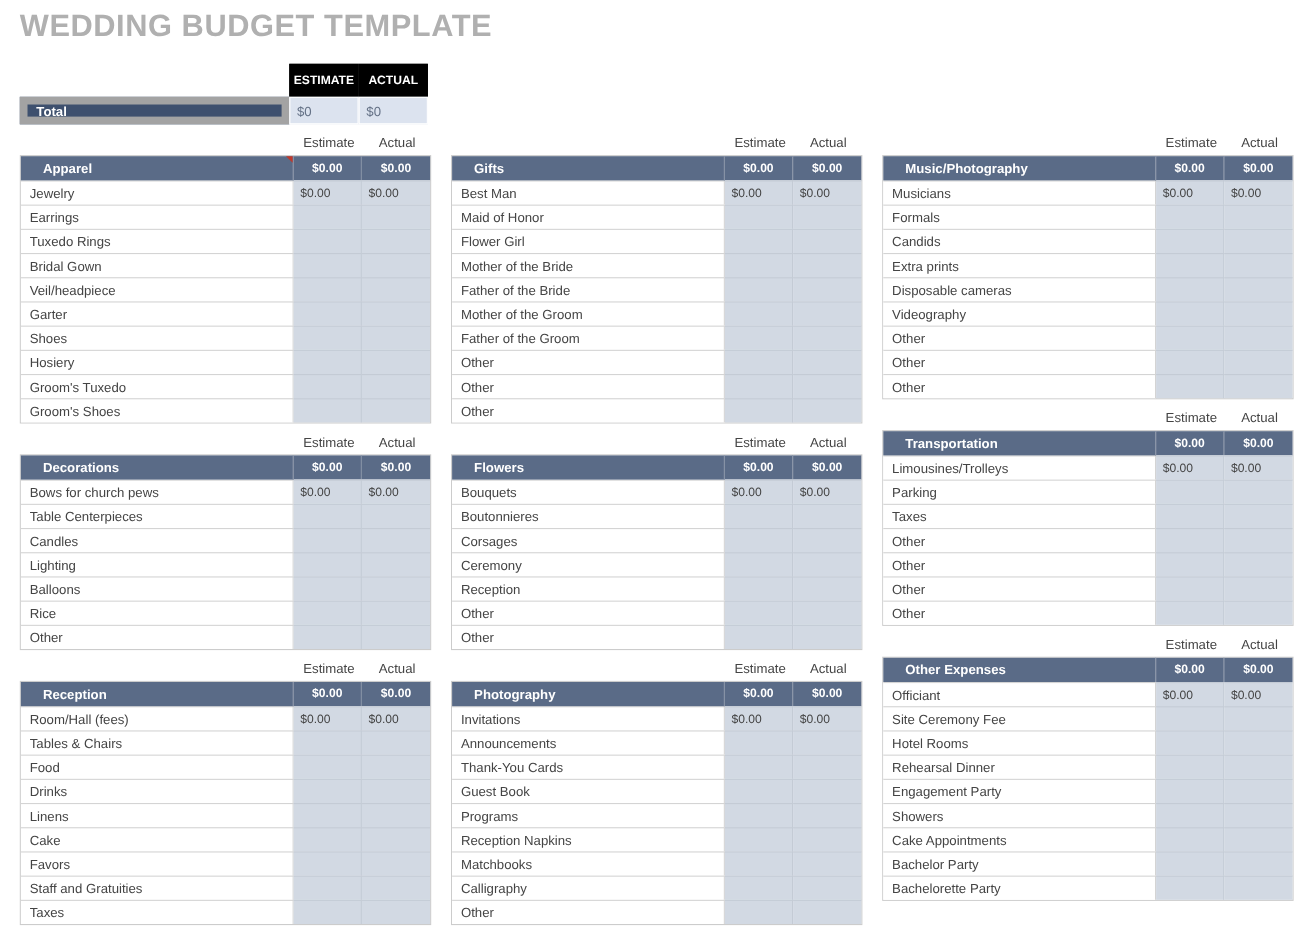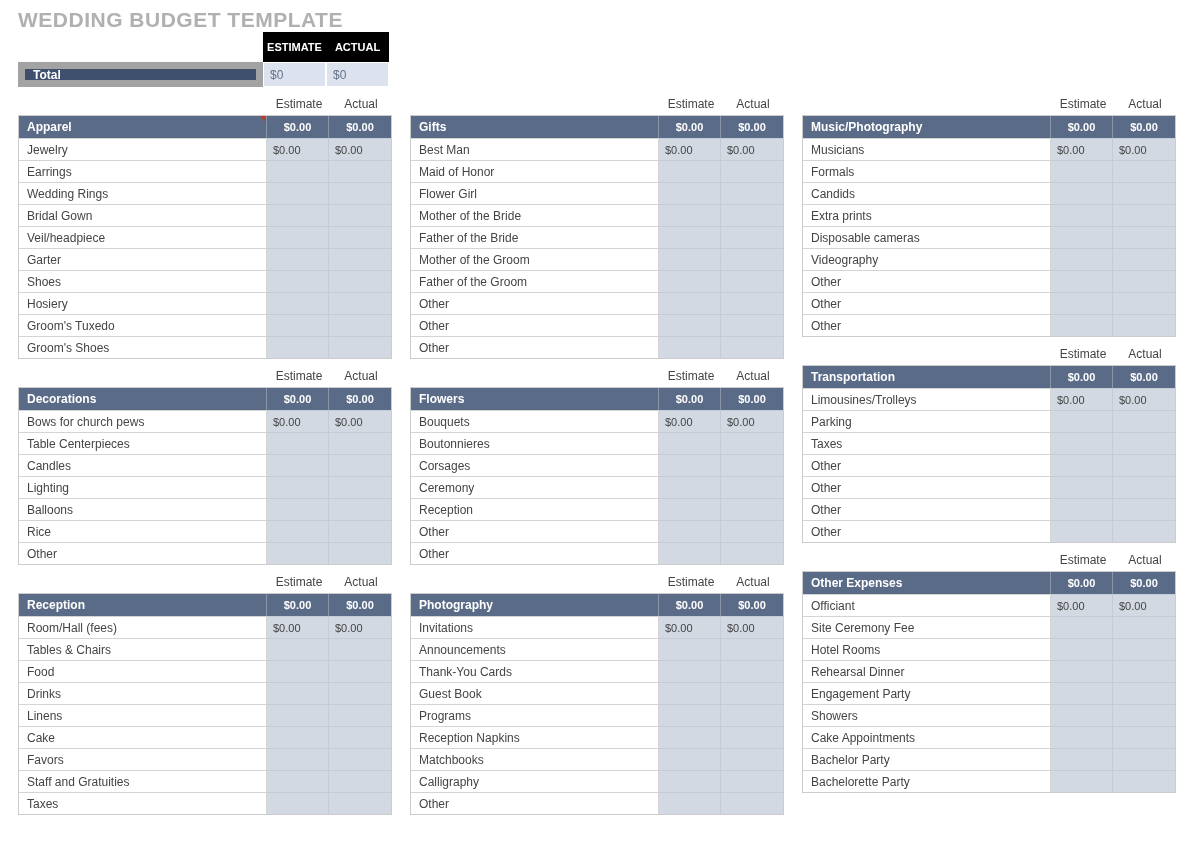--- a/index.html
+++ b/index.html
@@ -1,32 +1,32 @@
 <!DOCTYPE html>
 <html><head>
 <meta charset="utf-8">
 <style>
 * { box-sizing: border-box; margin: 0; padding: 0; }
 body { font-family: Arial, Helvetica, sans-serif; background: #fff; padding: 8px 18px 18px 18px; width: 1194px; }
-.title { color: #b0b0b0; font-size: 21px; font-weight: bold; letter-spacing: 0.5px; }
+.title { color: #b0b0b0; font-size: 28px; font-weight: bold; letter-spacing: 0.5px; margin-bottom: 18px; }
 .top-area { display: flex; align-items: flex-start; gap: 0; margin-bottom: 20px; }
 .top-spacer { width: 245px; }
 .top-headers { display: flex; }
 .top-header-cell { width: 63px; height: 30px; background: #000; color: #fff; font-size: 11px; font-weight: bold; display: flex; align-items: center; justify-content: center; border: 1px solid #000; }
 .total-row { display: flex; margin-top: 0; }
 .total-label { width: 245px; height: 25px; background: #3e506e; color: #fff; font-size: 12px; font-weight: bold; display: flex; align-items: center; padding-left: 8px; border: 7px solid #a3a3a3; }
 .total-val { width: 63px; height: 25px; background: #dce3ef; color: #657287; font-size: 12px; display: flex; align-items: center; padding-left: 6px; border: 1px solid #fff; }
 .grid3 { display: flex; gap: 18px; margin-top: 6px; }
 .col { flex: 1; }
 .section-block { border: 1px solid #ccc; }
 .mini-headers { display: flex; height: 22px; }
 .mini-spacer { flex: 1; }
 .mini-head { width: 62px; font-size: 12px; color: #444; display: flex; align-items: center; justify-content: center; }
 .section-row { display: flex; height: 22px; }
-.cat-header { background: #5a6b87; color: #fff; font-size: 12px; font-weight: bold; display: flex; align-items: center; padding-left: 8px; flex: 1; border-right: 1px solid #8a95a8; position: relative; }
+.cat-header { background: #5a6b87; color: #fff; font-size: 12px; font-weight: bold; display: flex; align-items: center; padding-left: 20px; flex: 1; border-right: 1px solid #8a95a8; position: relative; }
 .red-corner::before { content: ''; position: absolute; top: 0; right: 0; border-style: solid; border-width: 0 6px 6px 0; border-color: transparent #c0392b transparent transparent; }
 .cat-total { background: #5a6b87; color: #fff; font-size: 11px; font-weight: bold; display: flex; align-items: center; justify-content: center; width: 62px; border-right: 1px solid #8a95a8; }
 .cat-total:last-child { border-right: none; }
 .item-name { flex: 1; font-size: 12px; color: #444; padding-left: 8px; display: flex; align-items: center; border-top: 1px solid #d4d4d4; border-right: 1px solid #d4d4d4; background: #fff; }
 .item-val { width: 62px; background: #d2d9e3; font-size: 11px; color: #444; display: flex; align-items: center; padding-left: 6px; border-top: 1px solid #c4cbd5; border-right: 1px solid #c4cbd5; }
 .item-val:last-child { border-right: none; }
 .section-gap { height: 6px; }
 </style>
 </head>
 <body>
@@ -65,21 +65,21 @@
           <div class="item-name">Jewelry</div>
           <div class="item-val">$0.00</div>
           <div class="item-val">$0.00</div>
         </div>
         <div class="section-row">
           <div class="item-name">Earrings</div>
           <div class="item-val"></div>
           <div class="item-val"></div>
         </div>
         <div class="section-row">
-          <div class="item-name">Wedding Rings</div>
+          <div class="item-name">Tuxedo Rings</div>
           <div class="item-val"></div>
           <div class="item-val"></div>
         </div>
         <div class="section-row">
           <div class="item-name">Bridal Gown</div>
           <div class="item-val"></div>
           <div class="item-val"></div>
         </div>
         <div class="section-row">
           <div class="item-name">Veil/headpiece</div>

